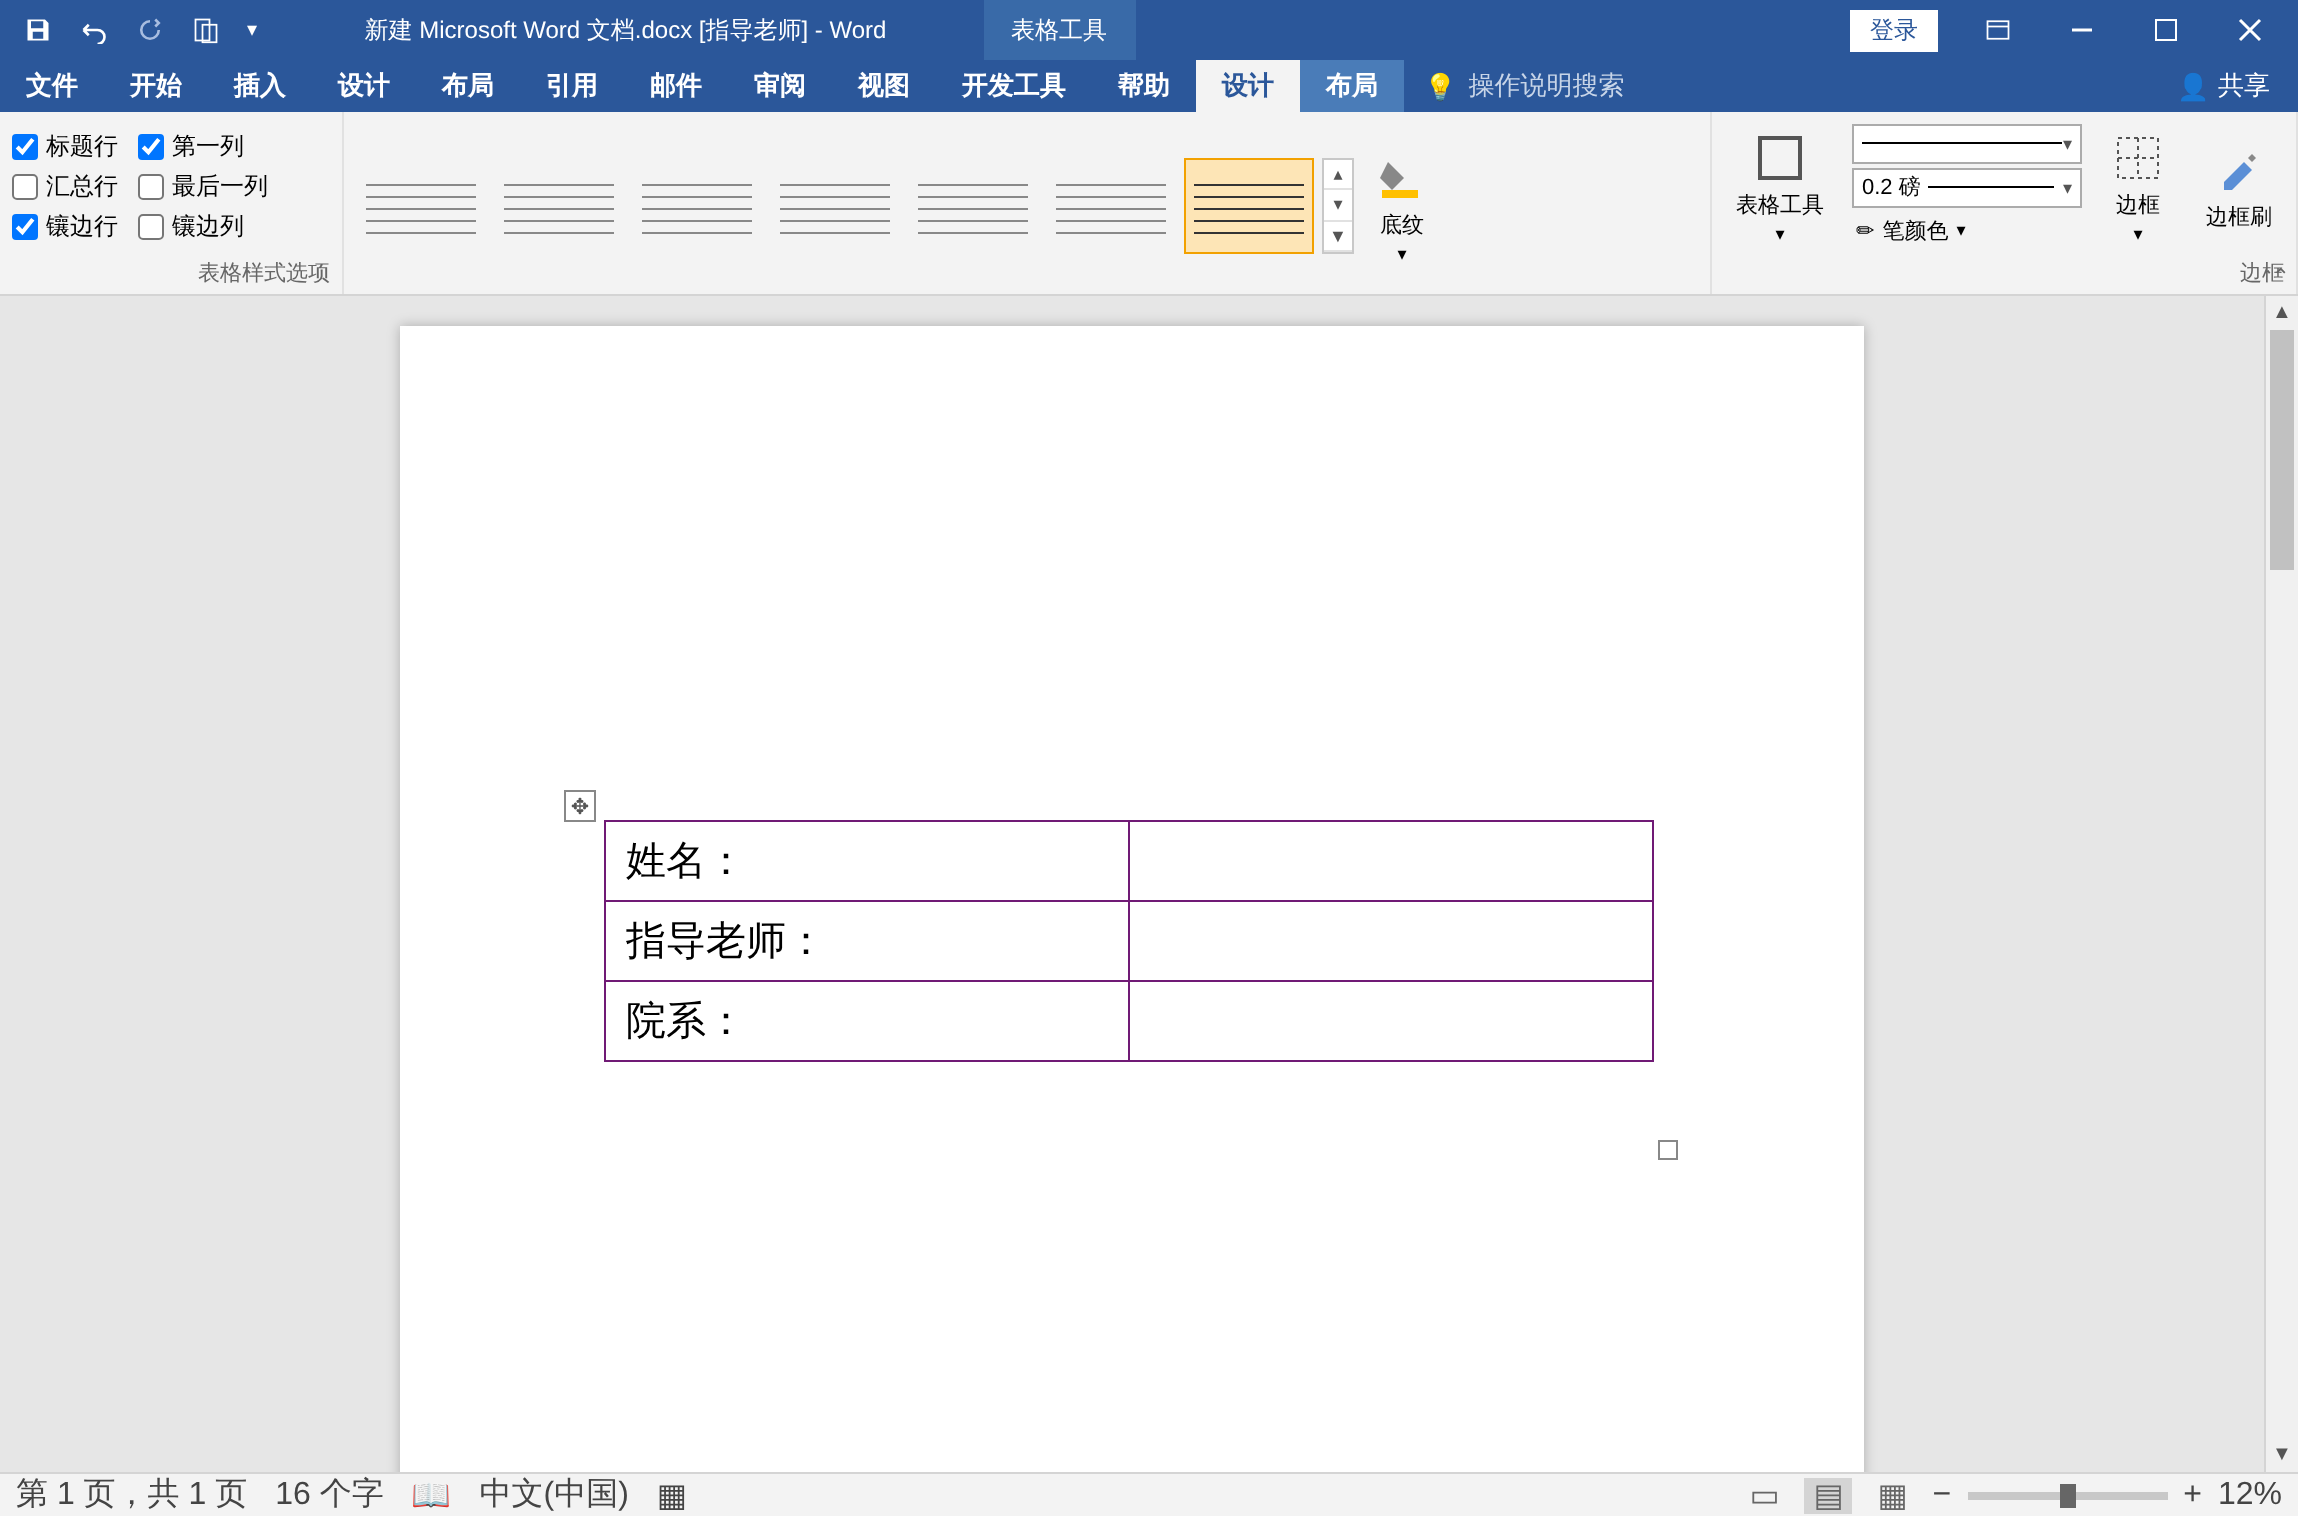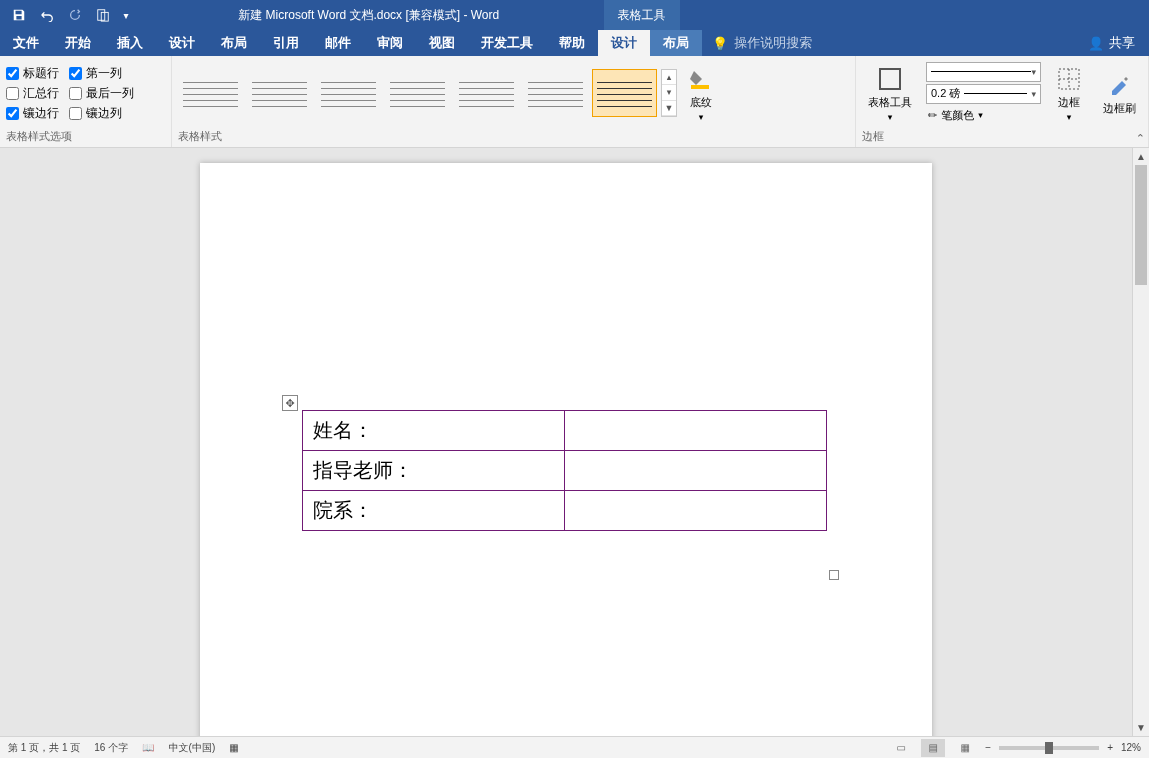--- a/index.html
+++ b/index.html
@@ -14,21 +14,21 @@
 .win-btn { width: 40px; height: 30px; display: flex; align-items: center; justify-content: center; cursor: pointer; }
 .tabs { height: 26px; background: #2b579a; display: flex; align-items: center; font-size: 13px; color: #fff; }
 .tab { padding: 0 13px; height: 26px; display: flex; align-items: center; cursor: pointer; font-weight: bold; }
 .tab.context { background: #4a7cb8; }
 .tab.active { background: #f3f3f3; color: #2b579a; }
 .tell-me { display: flex; align-items: center; gap: 6px; padding: 0 10px; color: #c8d5e8; }
 .share { margin-left: auto; padding: 0 14px; display: flex; align-items: center; gap: 4px; }
 .ribbon { height: 92px; background: #f3f3f3; border-bottom: 1px solid #d4d4d4; display: flex; font-size: 12px; position: relative; }
 .group { border-right: 1px solid #e1e1e1; display: flex; flex-direction: column; padding: 3px 6px 0; }
 .group-body { flex: 1; display: flex; align-items: center; gap: 4px; }
-.group-label { text-align: left; color: #666; font-size: 11px; padding: 2px 0 3px; }
+.group-label { text-align: right; color: #666; font-size: 11px; padding: 2px 0 3px; }
 .opts { display: grid; grid-template-columns: auto auto; gap: 3px 10px; font-size: 12px; }
 .chk { display: flex; align-items: center; gap: 4px; cursor: pointer; }
 .chk input { width: 13px; height: 13px; }
 .style-thumbs { display: flex; gap: 4px; }
 .thumb { width: 65px; height: 48px; border: 1px solid transparent; display: flex; flex-direction: column; justify-content: center; padding: 4px; cursor: pointer; }
 .thumb.sel { border-color: #f2a100; background: #fde5b6; }
 .thumb-row { height: 4px; border-bottom: 1px solid #888; margin: 1px 0; }
 .thumb.sel .thumb-row { border-color: #333; }
 .gallery-more { width: 16px; height: 48px; border: 1px solid #c8c8c8; background: #fff; display: flex; flex-direction: column; cursor: pointer; }
 .gallery-more div { flex: 1; display: flex; align-items: center; justify-content: center; font-size: 9px; color: #555; border-bottom: 1px solid #e1e1e1; }
@@ -45,21 +45,21 @@
 .scrollv .thumb-s { position: absolute; top: 0; height: 120px; left: 2px; right: 2px; background: #c1c1c1; cursor: pointer; }
 .scrollv .arr { position: absolute; left: 0; right: 0; height: 17px; display: flex; align-items: center; justify-content: center; color: #555; font-size: 10px; cursor: pointer; }
 .page { position: absolute; left: 200px; top: 15px; width: 732px; height: 950px; background: #fff; box-shadow: 0 0 6px rgba(0,0,0,.25); }
 .move-handle { position: absolute; left: 282px; top: 247px; width: 16px; height: 16px; border: 1px solid #888; background: #fff; display: flex; align-items: center; justify-content: center; font-size: 11px; color: #555; cursor: move; }
 .tbl { position: absolute; left: 302px; top: 262px; border-collapse: collapse; }
 .tbl td { border: 1px solid #701a75; font-family: SimSun, serif; font-size: 20px; padding: 6px 10px; }
 .tbl td.c1 { width: 262px; }
 .tbl td.c2 { width: 262px; }
 .resize-handle { position: absolute; left: 829px; top: 422px; width: 10px; height: 10px; border: 1px solid #888; background: #fff; cursor: nwse-resize; }
 .cursor-caret { display:inline-block; width:1px; height:20px; background:#000; vertical-align:middle; margin-left:6px; }
-.statusbar { position: absolute; bottom: 0; left: 0; right: 0; height: 22px; background: #f3f3f3; border-top: 1px solid #d4d4d4; display: flex; align-items: center; font-size: 10px; color: #444; padding: 0 8px; gap: 14px; }
+.statusbar { position: absolute; bottom: 0; left: 0; right: 0; height: 22px; background: #f3f3f3; border-top: 1px solid #d4d4d4; display: flex; align-items: center; font-size: 16px; color: #444; padding: 0 8px; gap: 14px; }
 .statusbar .right { margin-left: auto; display: flex; align-items: center; gap: 8px; }
 .view-btn { width: 24px; height: 18px; display: flex; align-items: center; justify-content: center; border: 1px solid transparent; cursor: pointer; color: #666; }
 .view-btn.on { background: #d4d4d4; }
 .zoom-slider { width: 100px; height: 4px; background: #c8c8c8; position: relative; cursor: pointer; }
 .zoom-slider .knob { position: absolute; top: -4px; left: 46px; width: 8px; height: 12px; background: #666; }
 </style>
 </head>
 <body>
 
 <div class="titlebar">
@@ -80,23 +80,47 @@
         </svg>
       </div>
     <div class="qat-btn">
         <svg width="14" height="14" viewBox="0 0 16 16">
           <rect x="2" y="2" width="8" height="12" fill="none" stroke="#fff"></rect>
           <rect x="6" y="5" width="8" height="10" fill="none" stroke="#fff"></rect>
         </svg>
       </div>
     <div class="qat-btn" style="width:16px;font-size:10px;">▾</div>
   </div>
-  <div class="doc-title">新建 Microsoft Word 文档.docx [兼容模式]  -  Word</div>
+  <div class="doc-title">新建 Microsoft Word 文档.docx [指导老师]  -  Word</div>
   <div class="table-tools">表格工具</div>
   <div style="flex:1"></div>
+  <div class="win-ctrls">
+    <div class="login-btn">登录</div>
+    <div class="win-btn">
+        <svg width="14" height="14" viewBox="0 0 16 16">
+          <rect x="2" y="3" width="12" height="10" fill="none" stroke="#fff"></rect>
+          <line x1="2" y1="6" x2="14" y2="6" stroke="#fff"></line>
+        </svg>
+      </div>
+    <div class="win-btn">
+        <svg width="12" height="12">
+          <line x1="1" y1="6" x2="11" y2="6" stroke="#fff" stroke-width="1.5"></line>
+        </svg>
+      </div>
+    <div class="win-btn">
+        <svg width="12" height="12">
+          <rect x="1" y="1" width="10" height="10" fill="none" stroke="#fff"></rect>
+        </svg>
+      </div>
+    <div class="win-btn">
+        <svg width="12" height="12">
+          <path d="M1 1l10 10M11 1L1 11" stroke="#fff" stroke-width="1.5"></path>
+        </svg>
+      </div>
+  </div>
 </div>
 
 <div class="tabs">
   <div class="tab">文件</div>
   <div class="tab">开始</div>
   <div class="tab">插入</div>
   <div class="tab">设计</div>
   <div class="tab">布局</div>
   <div class="tab">引用</div>
   <div class="tab">邮件</div>
@@ -211,21 +235,20 @@
         <div class="ic">
             <svg width="24" height="24" viewBox="0 0 24 24">
               <path fill="#888" d="M5 4l8 8-6 6-6-6 4-8z"></path>
               <rect x="2" y="18" width="18" height="4" fill="#ffc000"></rect>
             </svg>
           </div>
         <span>底纹</span>
           <span style="font-size:9px">▾</span>
       </div>
     </div>
-    <div class="group-label">表格样式</div>
   </div>
 
   <div class="group">
     <div class="group-body" style="gap:8px">
       <div class="big-btn">
         <div class="ic">
             <svg width="26" height="26">
               <rect x="3" y="3" width="20" height="20" fill="none" stroke="#555" stroke-width="2"></rect>
             </svg>
           </div>

